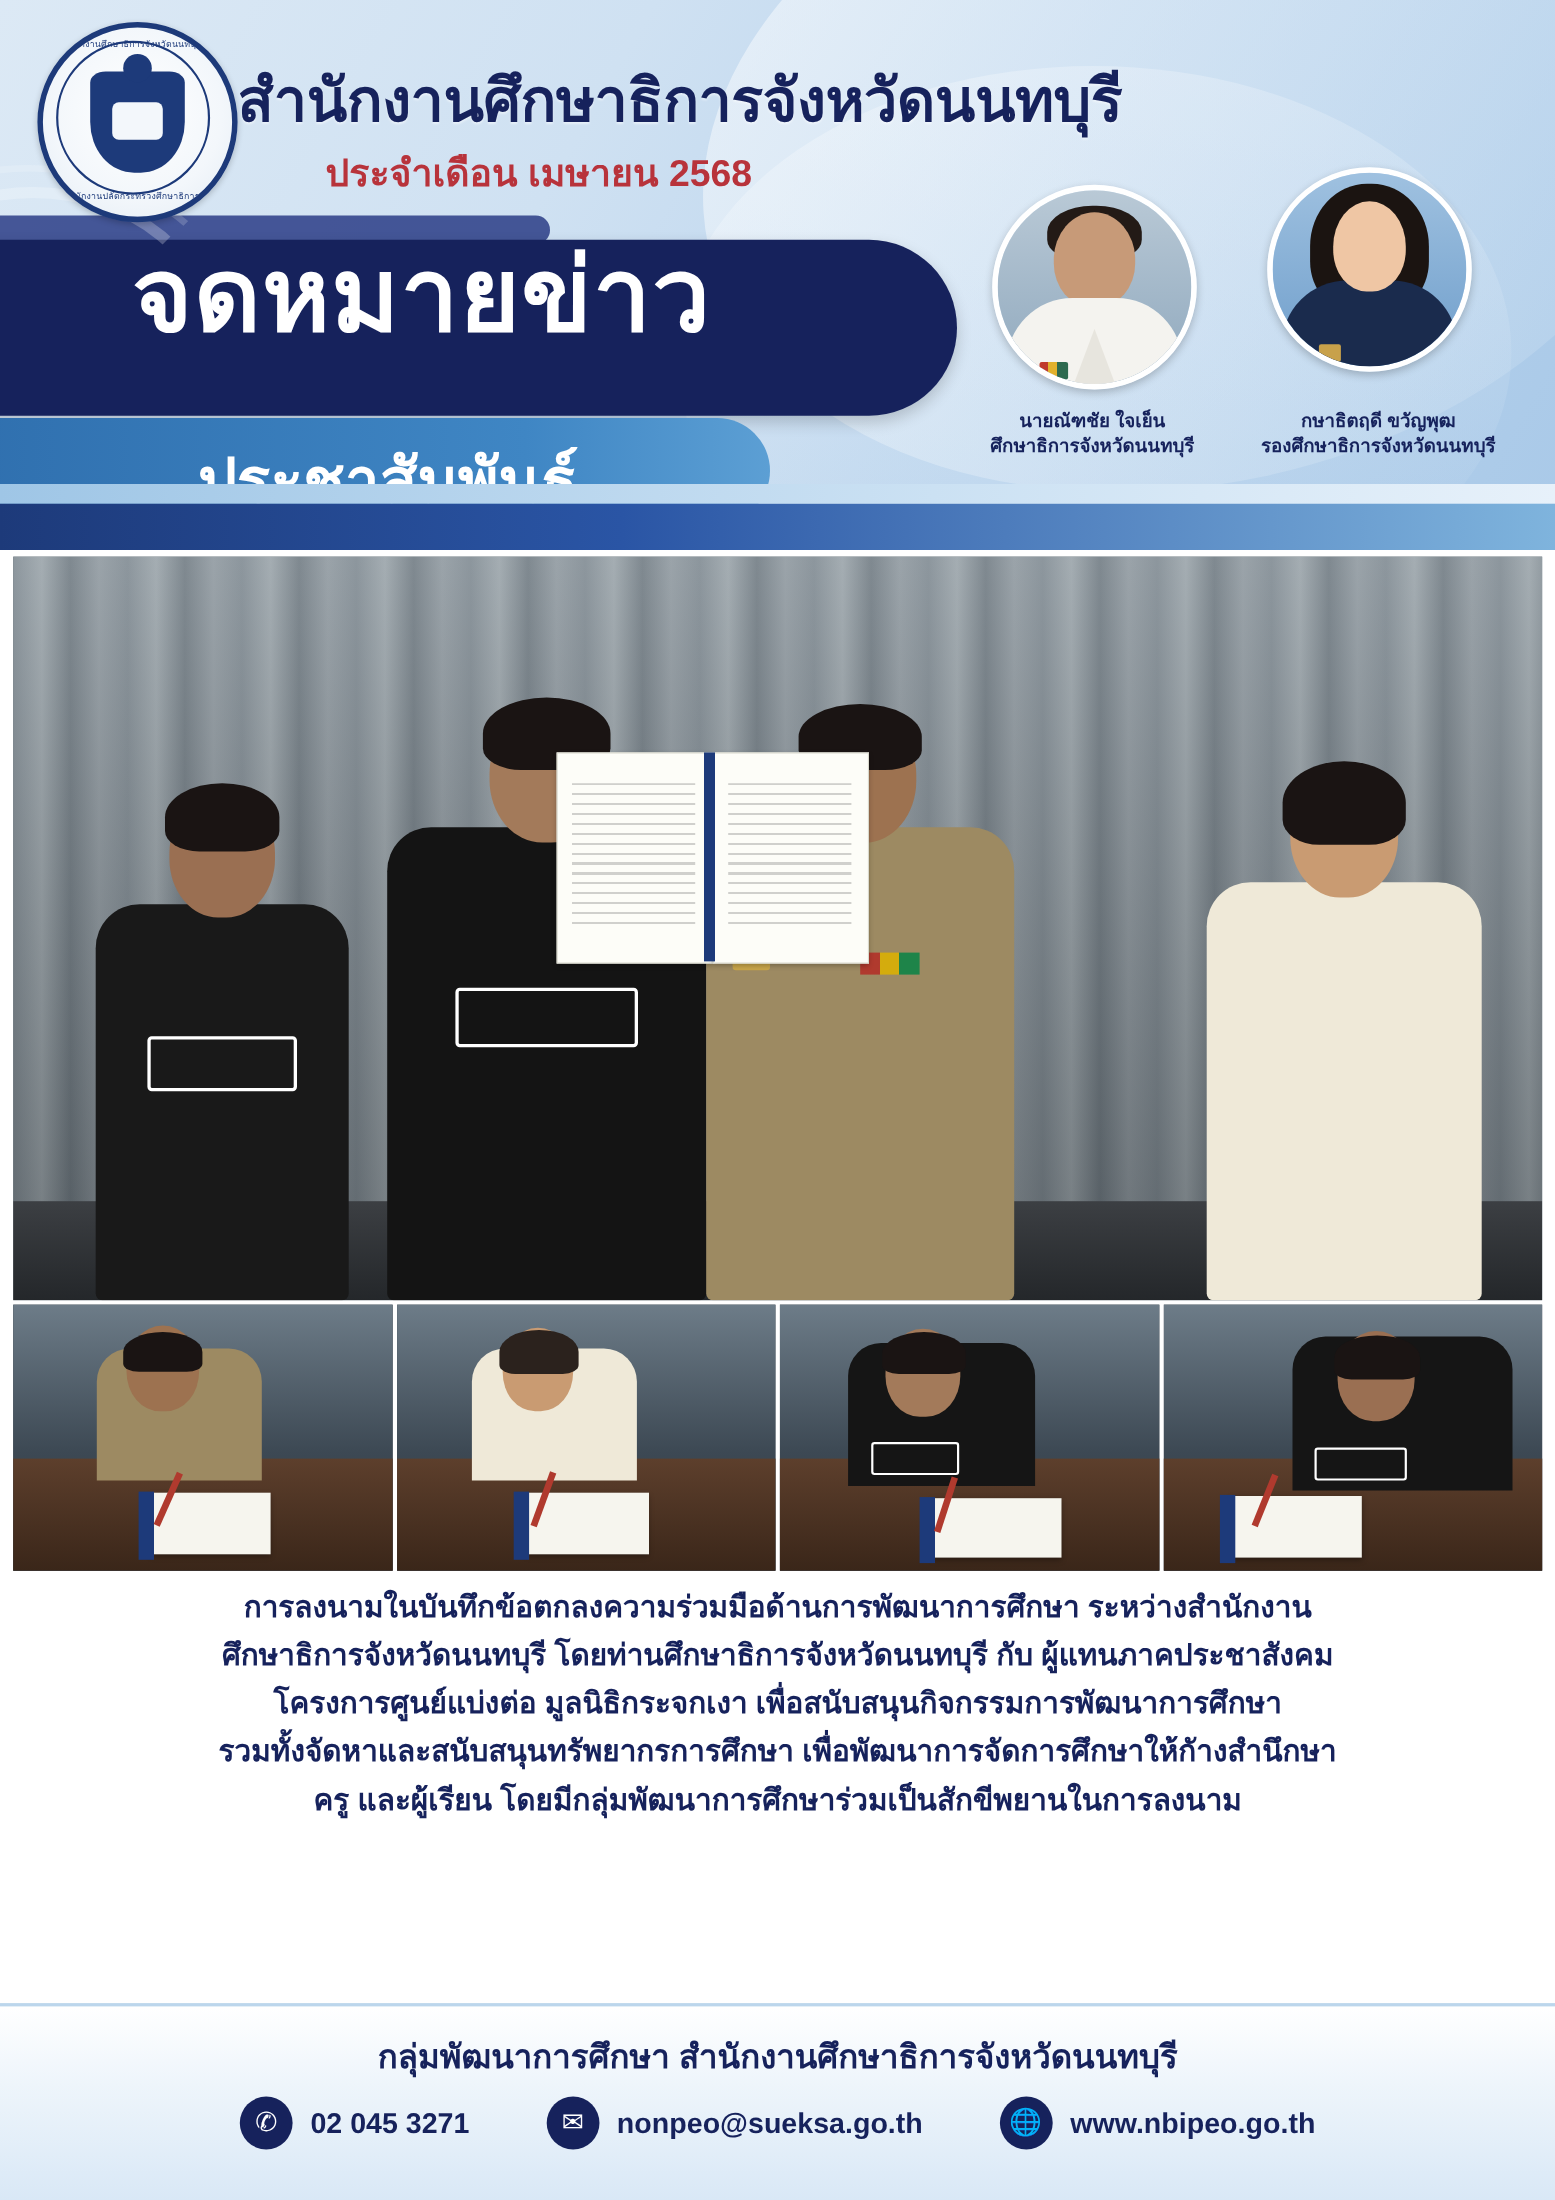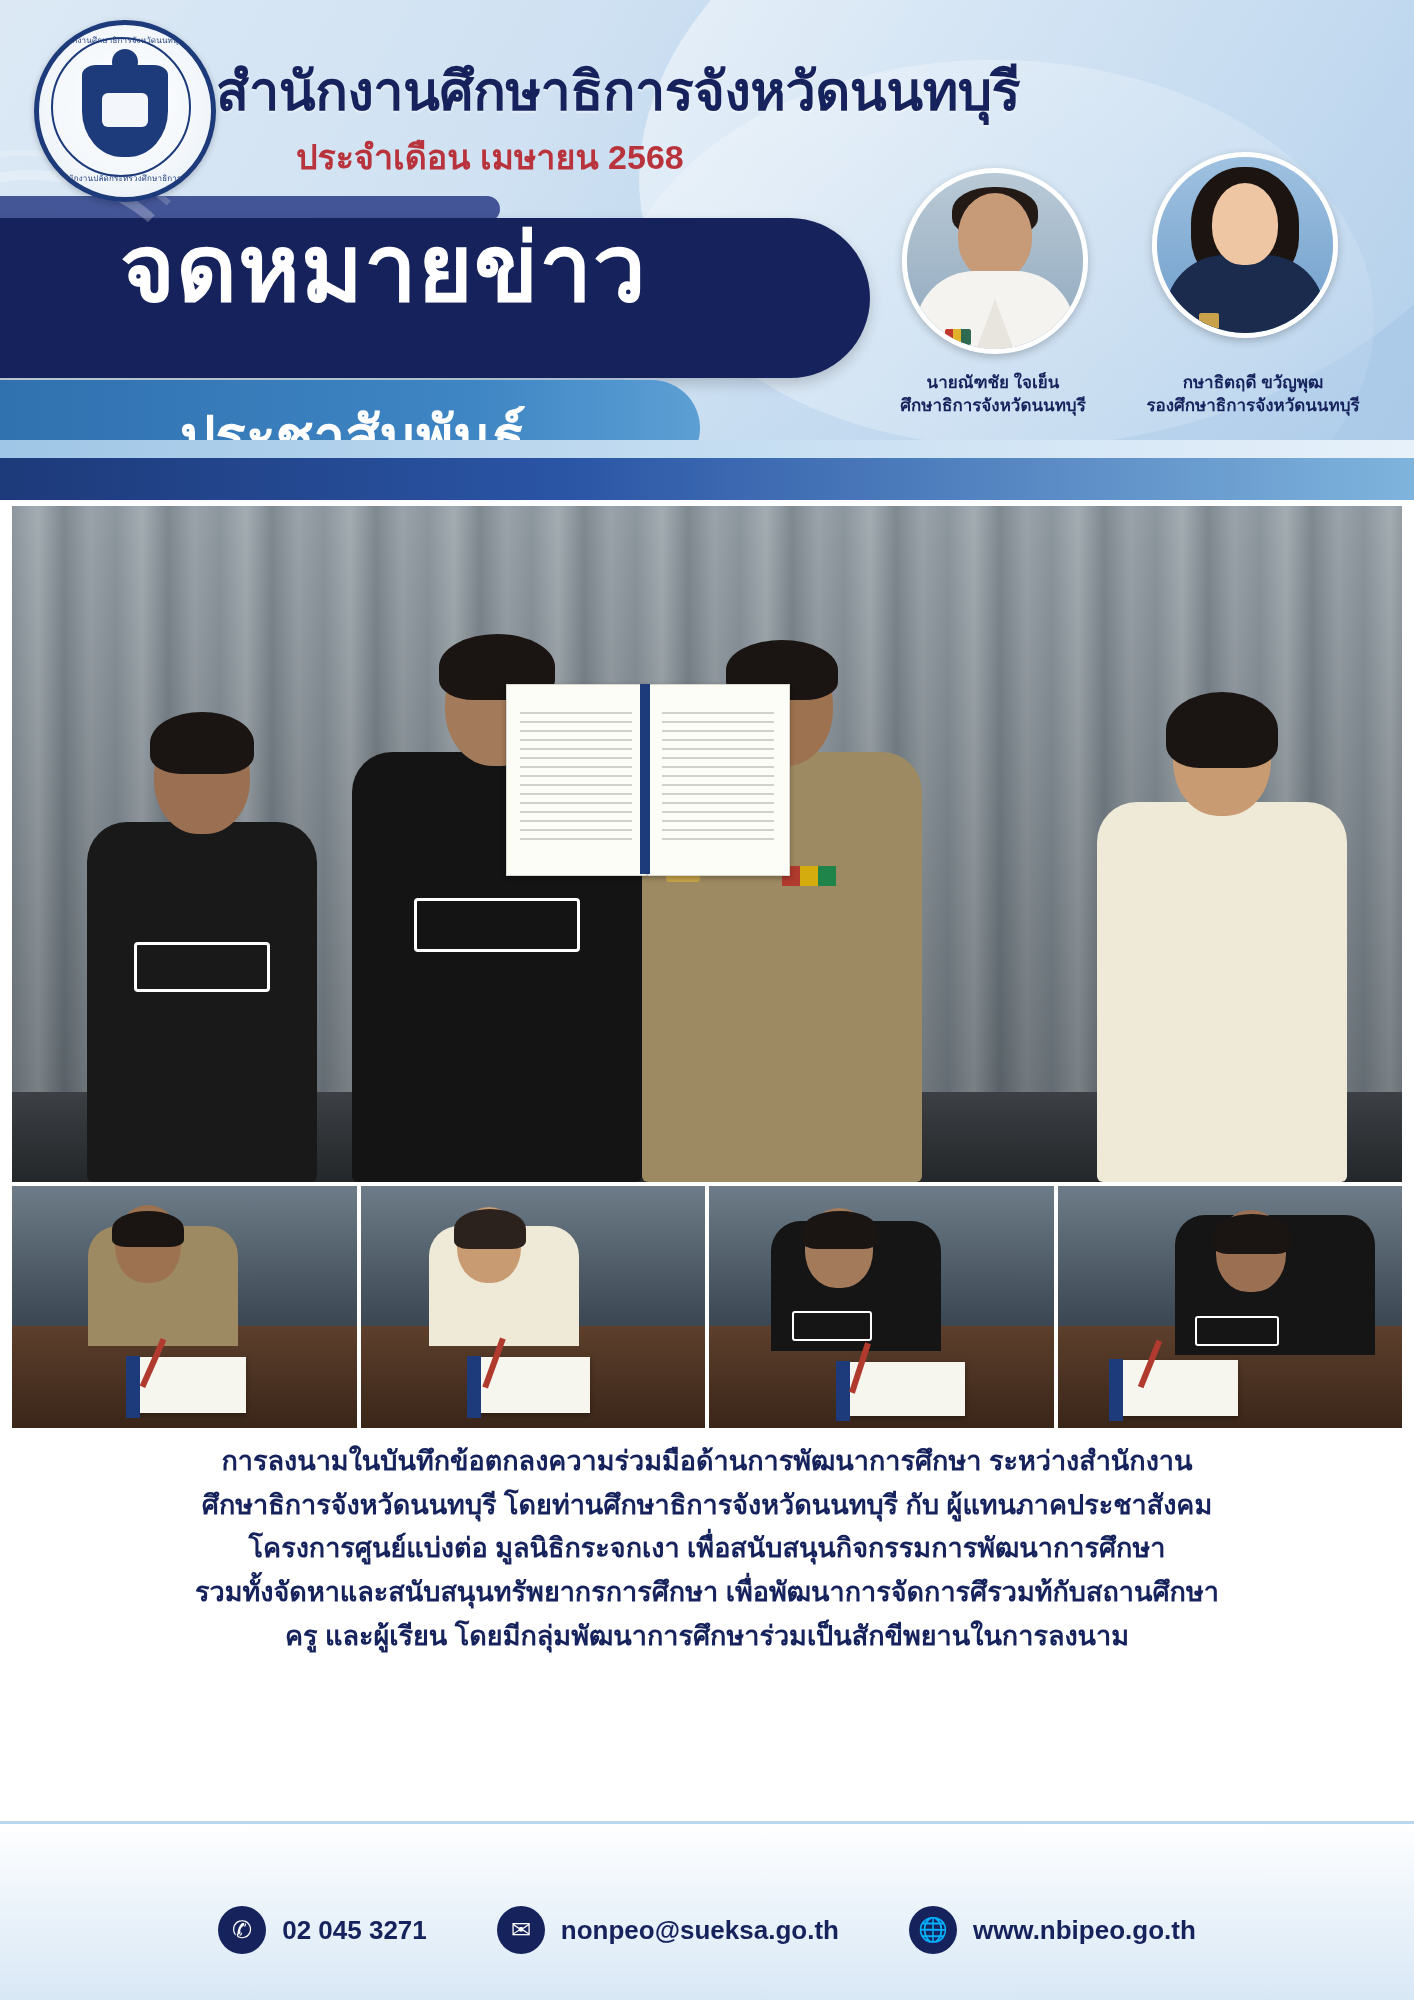--- a/index.html
+++ b/index.html
@@ -614,25 +614,26 @@
       <div class="strip-doc-blue" style="left:15%;bottom:3%;width:14px;height:62px;"></div>
       <div style="position:absolute;left:26%;bottom:16%;width:6px;height:50px;background:#b03a2e;transform:rotate(22deg);"></div>
     </div>
 
   </div>
 
   <div class="body-text">
     <div class="line">การลงนามในบันทึกข้อตกลงความร่วมมือด้านการพัฒนาการศึกษา ระหว่างสำนักงาน</div>
     <div class="line">ศึกษาธิการจังหวัดนนทบุรี โดยท่านศึกษาธิการจังหวัดนนทบุรี กับ ผู้แทนภาคประชาสังคม</div>
     <div class="line">โครงการศูนย์แบ่งต่อ มูลนิธิกระจกเงา เพื่อสนับสนุนกิจกรรมการพัฒนาการศึกษา</div>
-    <div class="line">รวมทั้งจัดหาและสนับสนุนทรัพยากรการศึกษา เพื่อพัฒนาการจัดการศึรวมท้กับสถานศึกษา</div>
+    <div class="line">รวมทั้งจัดหาและสนับสนุนทรัพยากรการศึกษา เพื่อพัฒนาการจัดการศึกษาให้กัางสำนึกษา</div>
     <div class="line">ครู และผู้เรียน โดยมีกลุ่มพัฒนาการศึกษาร่วมเป็นสักขีพยานในการลงนาม</div>
   </div>
 
   <div class="footer">
+    <div class="footer-title">กลุ่มพัฒนาการศึกษา สำนักงานศึกษาธิการจังหวัดนนทบุรี</div>
     <div class="footer-contacts">
 
       <div class="contact">
         <div class="contact-icon">✆</div>
         <div class="contact-text">02 045 3271</div>
       </div>
 
       <div class="contact">
         <div class="contact-icon">✉</div>
         <div class="contact-text">nonpeo@sueksa.go.th</div>

